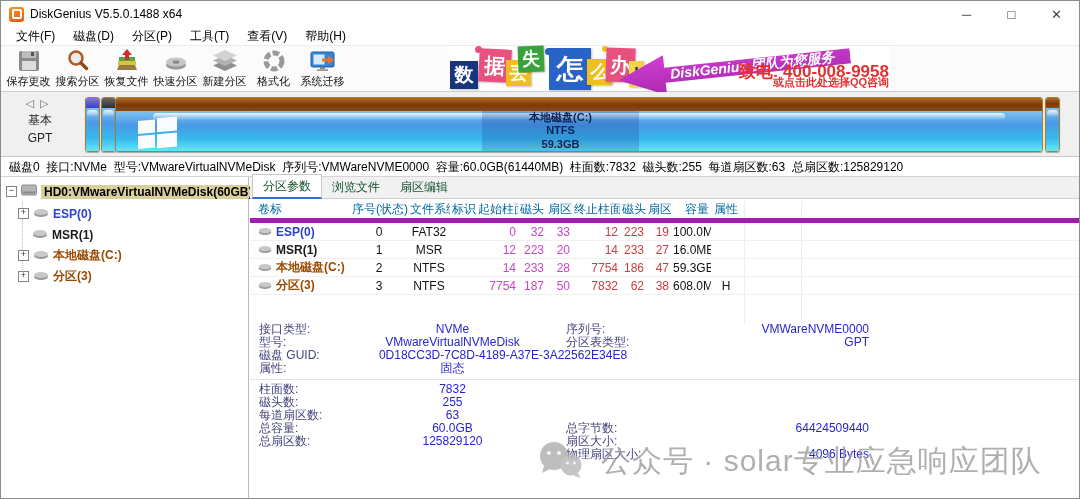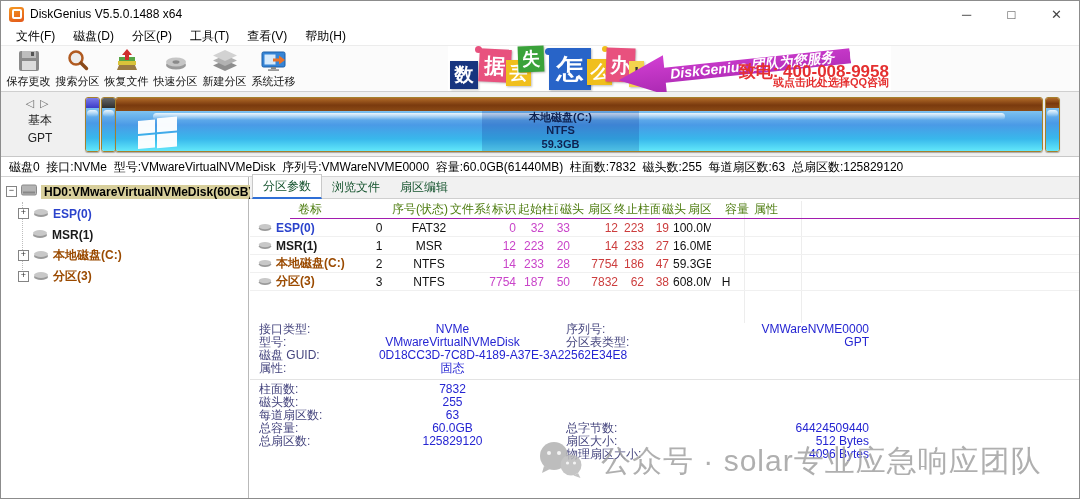--- a/index.html
+++ b/index.html
@@ -81,21 +81,21 @@
   .tl-brown{color:#9a4a00;font-weight:bold;}
   .ticon{margin-right:4px;flex:none;}
   
   .rightpanel{position:absolute;left:249px;top:176px;right:0;bottom:0;background:#fff;}
   .tabbar{position:absolute;left:0;top:0;right:0;height:22px;background:#f1f1f1;border-bottom:1px solid #cfcfcf;display:flex;align-items:flex-end;padding-left:2px;box-sizing:border-box;}
   .tab{padding:3px 10px 2px;color:#14532d;margin-top:32px;}
   .tab.active{background:#fff;border:1px solid #c9c9c9;border-bottom:2px solid #2f6fd6;margin-bottom:-1px;}
   
   .ptable{position:absolute;left:0;top:24px;right:0;}
   .trow{display:grid;grid-template-columns:100px 58px 42px 26px 42px 28px 26px 48px 26px 25px 40px 30px 1fr;height:17px;align-items:center;border-bottom:1px solid #f0f0f0;}
-  .trow.head{border-bottom:1px solid #a21caf;color:#4d7c0f;margin-left:40px;}
+  .trow.head{border-bottom:5px solid #a21caf;color:#0369a1;}
   .tc{white-space:nowrap;overflow:hidden;padding:0 2px;box-sizing:border-box;}
   .tc.l{padding-left:8px;display:flex;align-items:center;}
   .tc.c{text-align:center;}
   .tc.r{text-align:right;}
   .mag{color:#c944c9;}
   .red{color:#cc3d3d;}
   .vline{position:absolute;top:24px;height:122px;border-left:1px solid #ededed;}
   
   .details{position:absolute;left:0;top:146px;right:0;}
   .drow{display:flex;padding-left:9px;line-height:13px;white-space:nowrap;}
@@ -180,20 +180,28 @@
     </div>
     <div class="tbtn">
       <span>
           <svg width="26" height="24" viewBox="0 0 26 24">
             <polygon points="13,11 25,16.5 13,22 1,16.5" fill="#8e8e8e"></polygon>
             <polygon points="13,6 25,11.5 13,17 1,11.5" fill="#b2b2b2"></polygon>
             <polygon points="13,1 25,6.5 13,12 1,6.5" fill="#d2d2d2"></polygon>
           </svg>
         </span>
       <span class="tlabel">新建分区</span>
+    </div>
+    <div class="tbtn">
+      <span>
+          <svg width="26" height="24" viewBox="0 0 26 24">
+            <circle cx="13" cy="12" r="8" fill="none" stroke="#9a9a9a" stroke-width="5" stroke-dasharray="6.5 2.5"></circle>
+          </svg>
+        </span>
+      <span class="tlabel">格式化</span>
     </div>
     <div class="tbtn">
       <span>
           <svg width="28" height="24" viewBox="0 0 28 24">
             <rect x="2" y="3" width="23" height="15" rx="1.5" fill="#3584d6" stroke="#1c5fa8"></rect>
             <rect x="4.5" y="5.5" width="11" height="10" fill="#d6eafc"></rect>
             <polygon points="13,9.5 19,9.5 19,6.5 25,11 19,15.5 19,12.5 13,12.5" fill="#e8732a"></polygon>
             <rect x="11" y="18" width="5" height="2.2" fill="#888"></rect>
             <rect x="8" y="20.2" width="11" height="1.8" fill="#999"></rect>
           </svg>
@@ -464,21 +472,20 @@
       <div class="drow">
         <span class="dl">总容量:</span>
         <span class="dv">60.0GB</span>
         <span class="dl2">总字节数:</span>
         <span class="dv2">64424509440</span>
       </div>
       <div class="drow">
         <span class="dl">总扇区数:</span>
         <span class="dv">125829120</span>
         <span class="dl2">扇区大小:</span>
-        <span class="dv2">512 Bytes</span>
       </div>
       <div class="drow">
         <span class="dl"></span>
           <span class="dv"></span>
         <span class="dl2">物理扇区大小:</span>
         <span class="dv2">4096 Bytes</span>
       </div>
     </div>
   </div>
 

